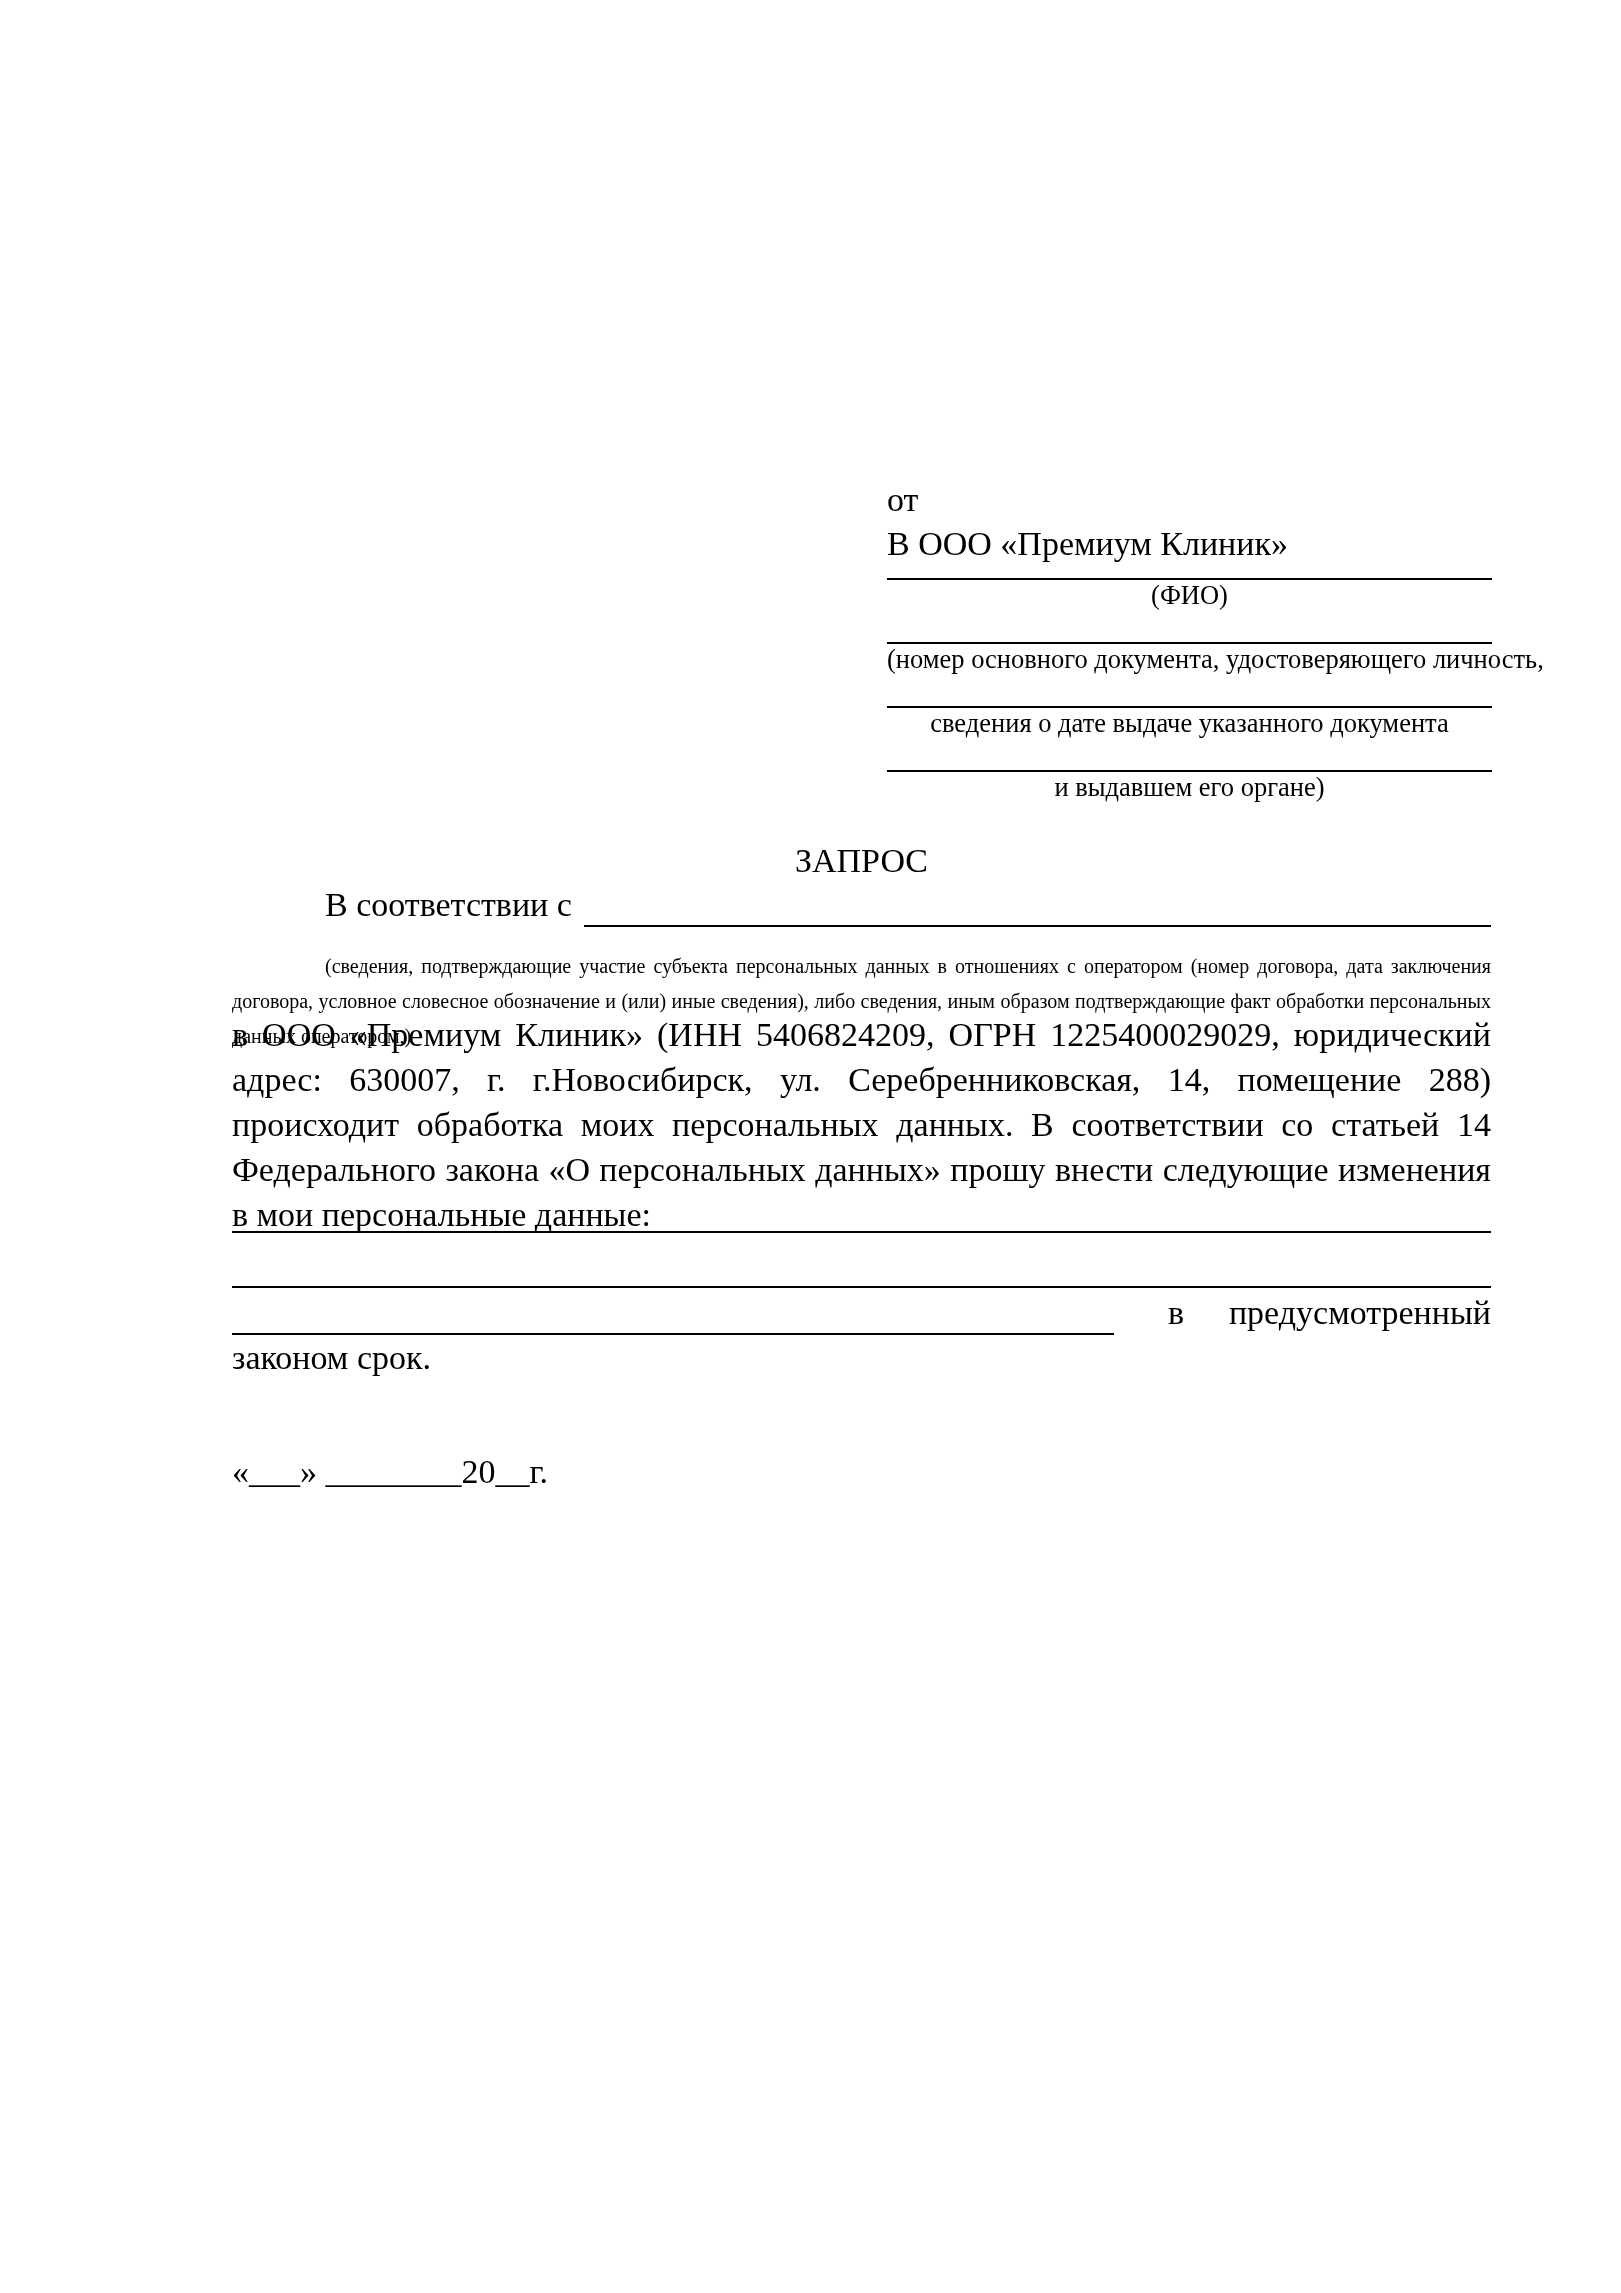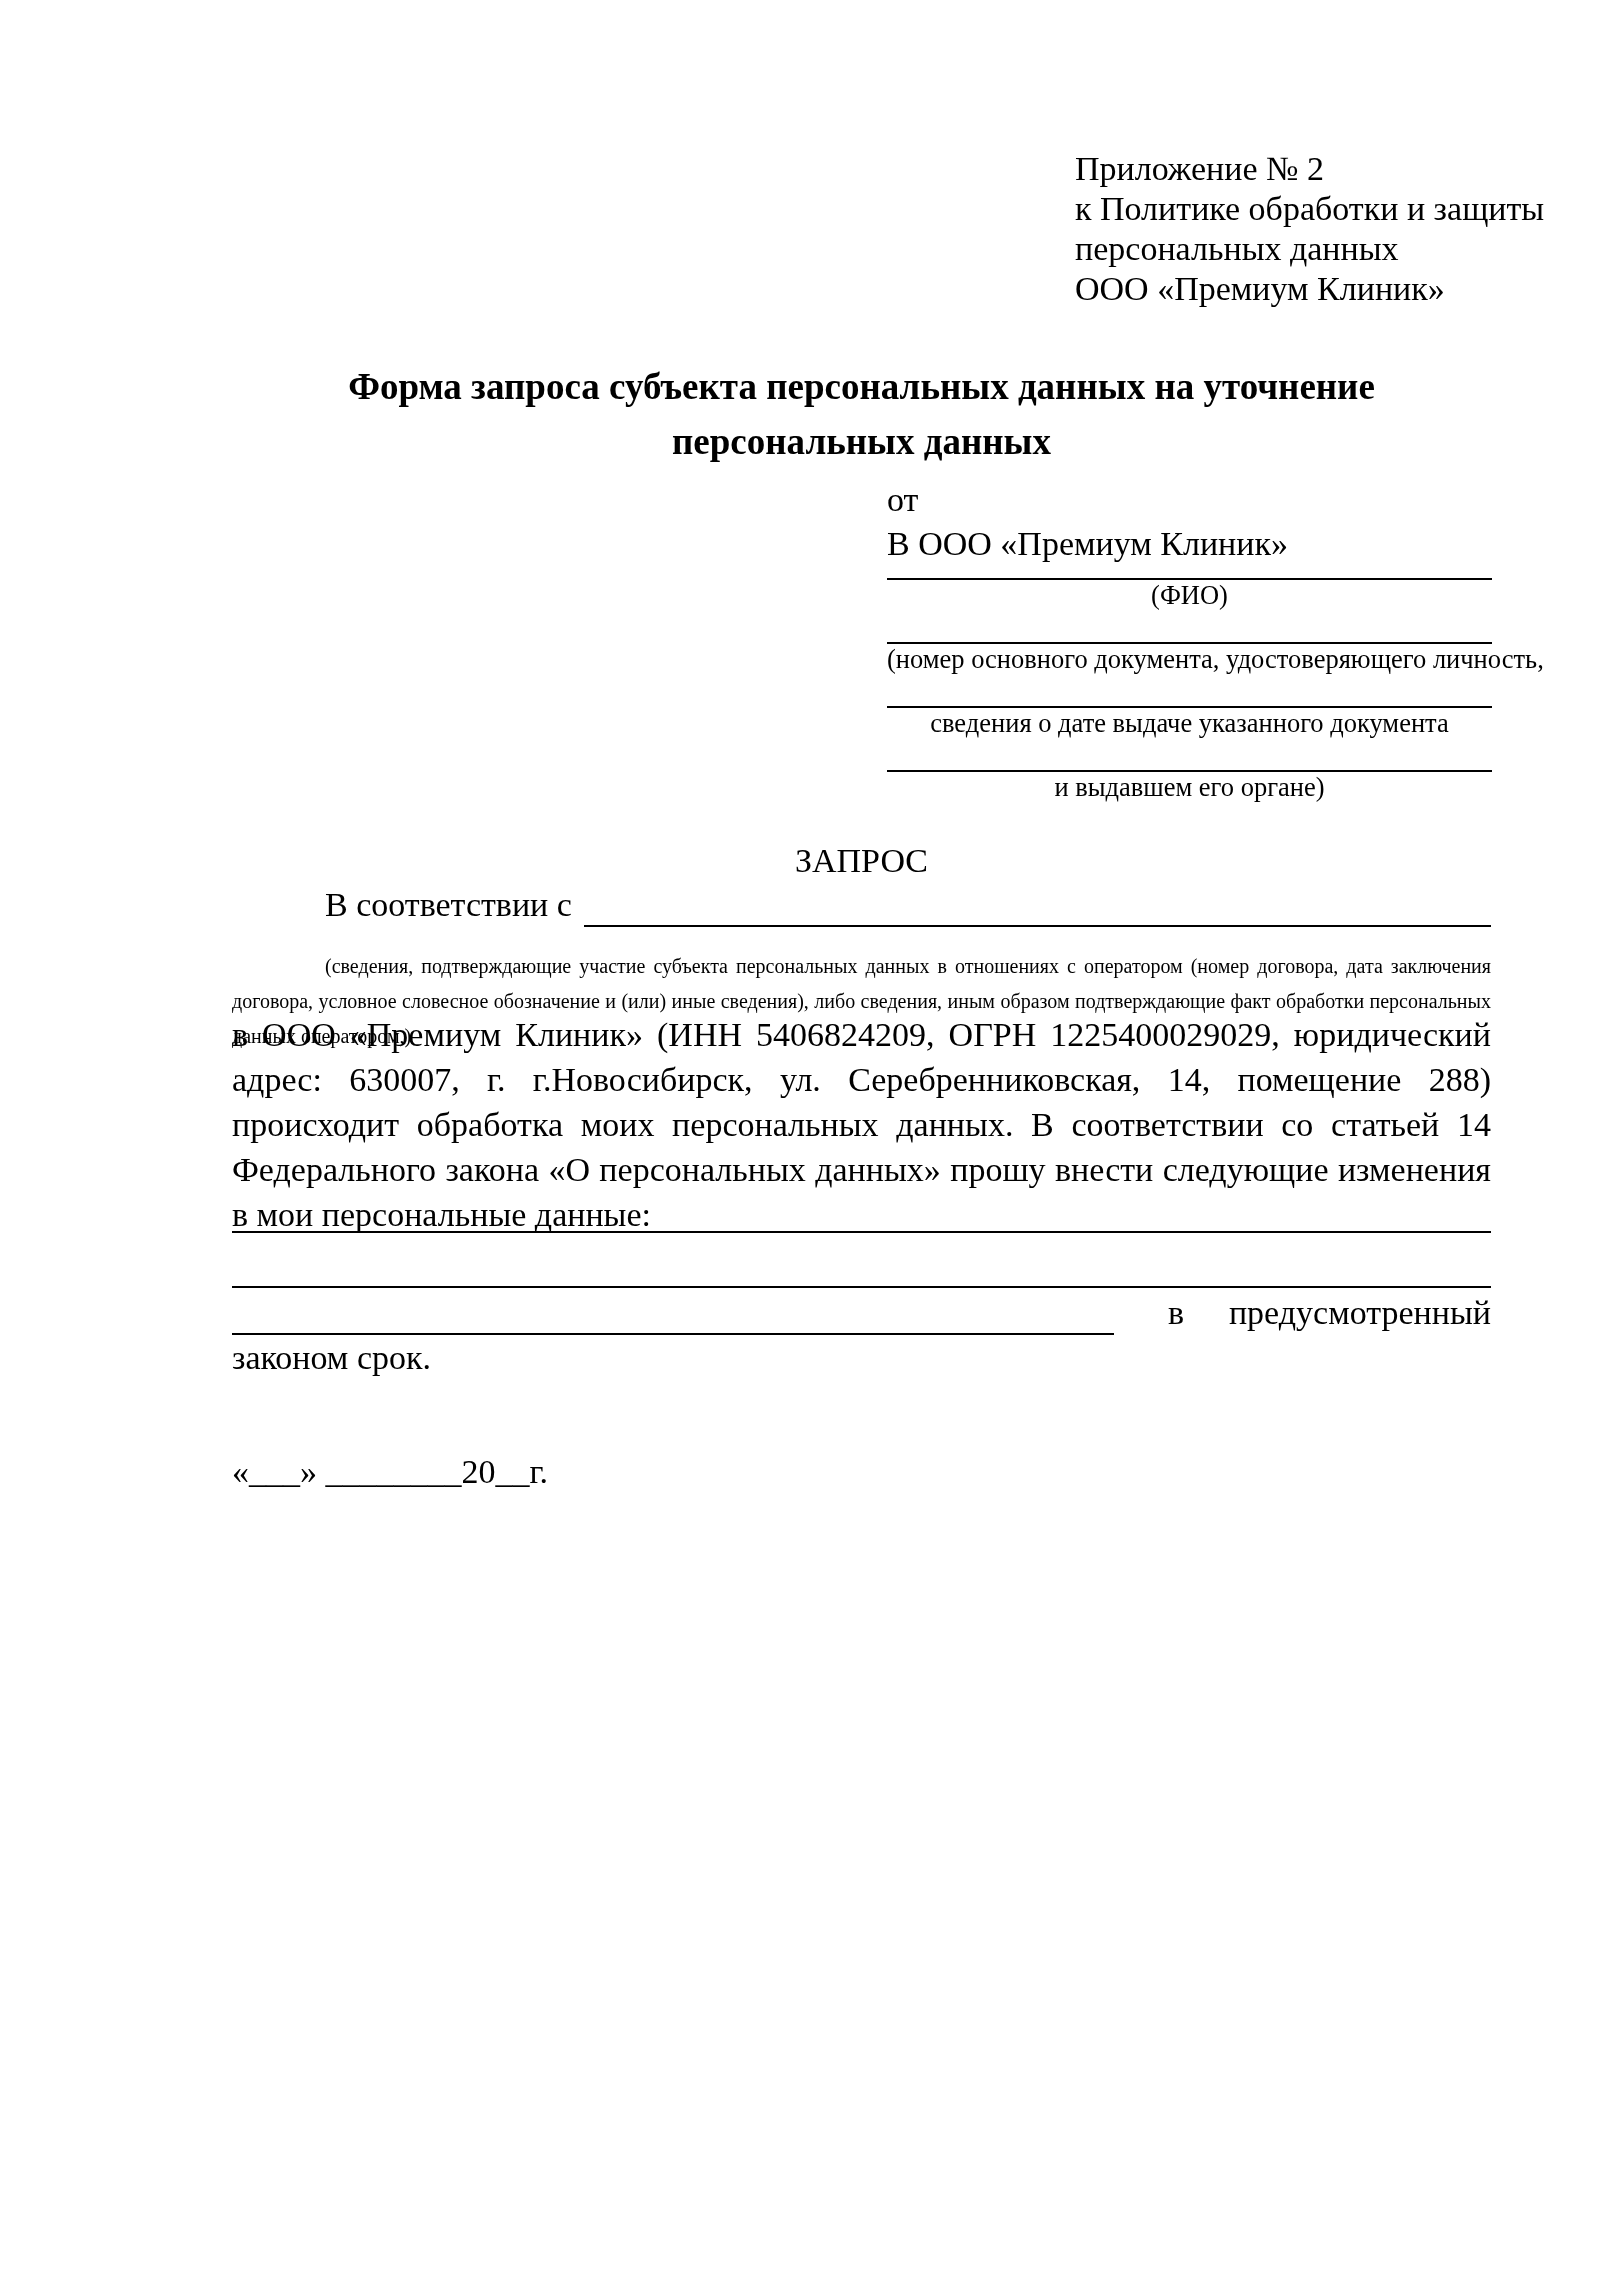--- a/index.html
+++ b/index.html
@@ -73,30 +73,21 @@
   .date-blank { line-height: 45px; white-space: nowrap; text-align: center; }
   .sig-group { display: flex; align-items: flex-end; }
   .sig-underline { width: 412px; height: 39px; border-bottom: 2.9px solid #000; }
   .sig-caption { line-height: 45px; white-space: nowrap; }
 </style>
 </head>
 <body>
 
 <div class="page">
 
-  <div class="abs appendix-header">
-    <div>Приложение № 2</div>
-    <div>к Политике обработки и защиты</div>
-    <div>персональных данных</div>
-    <div>ООО «Премиум Клиник»</div>
-  </div>
 
-  <div class="abs doc-title">
-    <span class="title-inner">Форма запроса субъекта персональных данных на уточнение персональных данных</span>
-  </div>
 
   <div class="abs addressee">
     <div>от</div>
     <div>В ООО «Премиум Клиник»</div>
 
     <div class="field">
       <div class="field-line"></div>
       <div class="field-caption">(ФИО)</div>
     </div>
     <div class="field tall">

